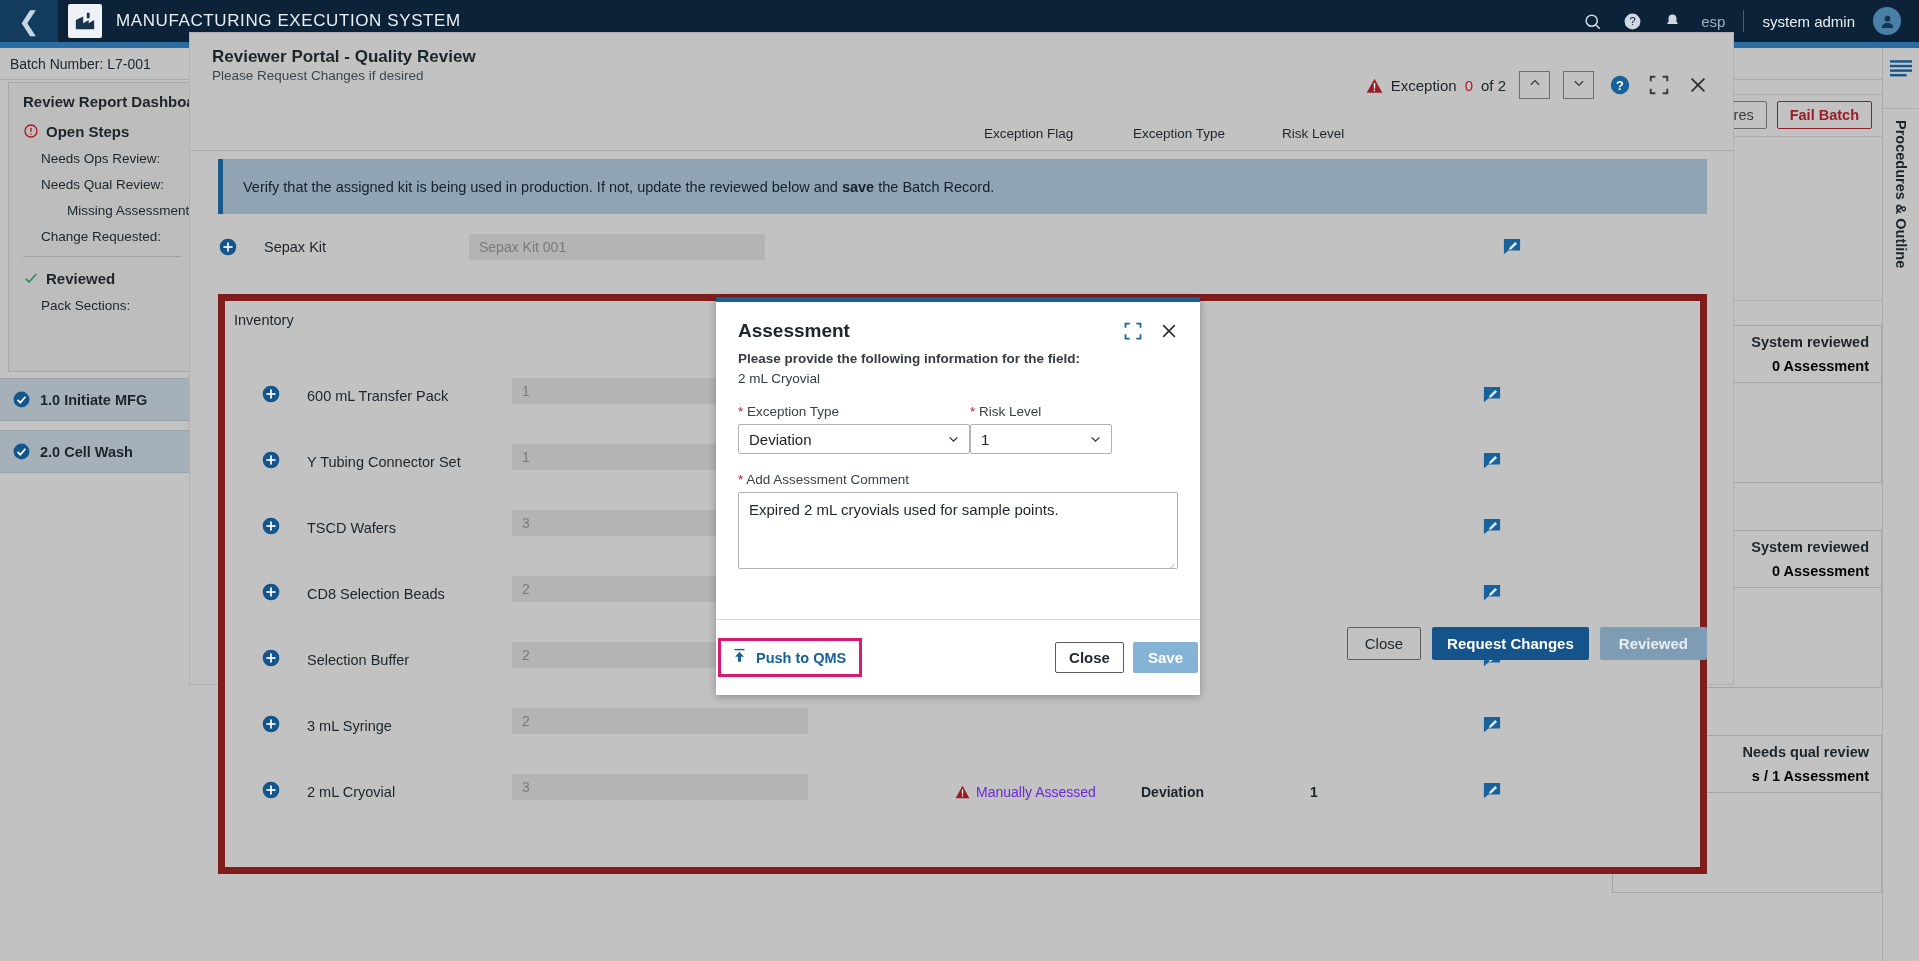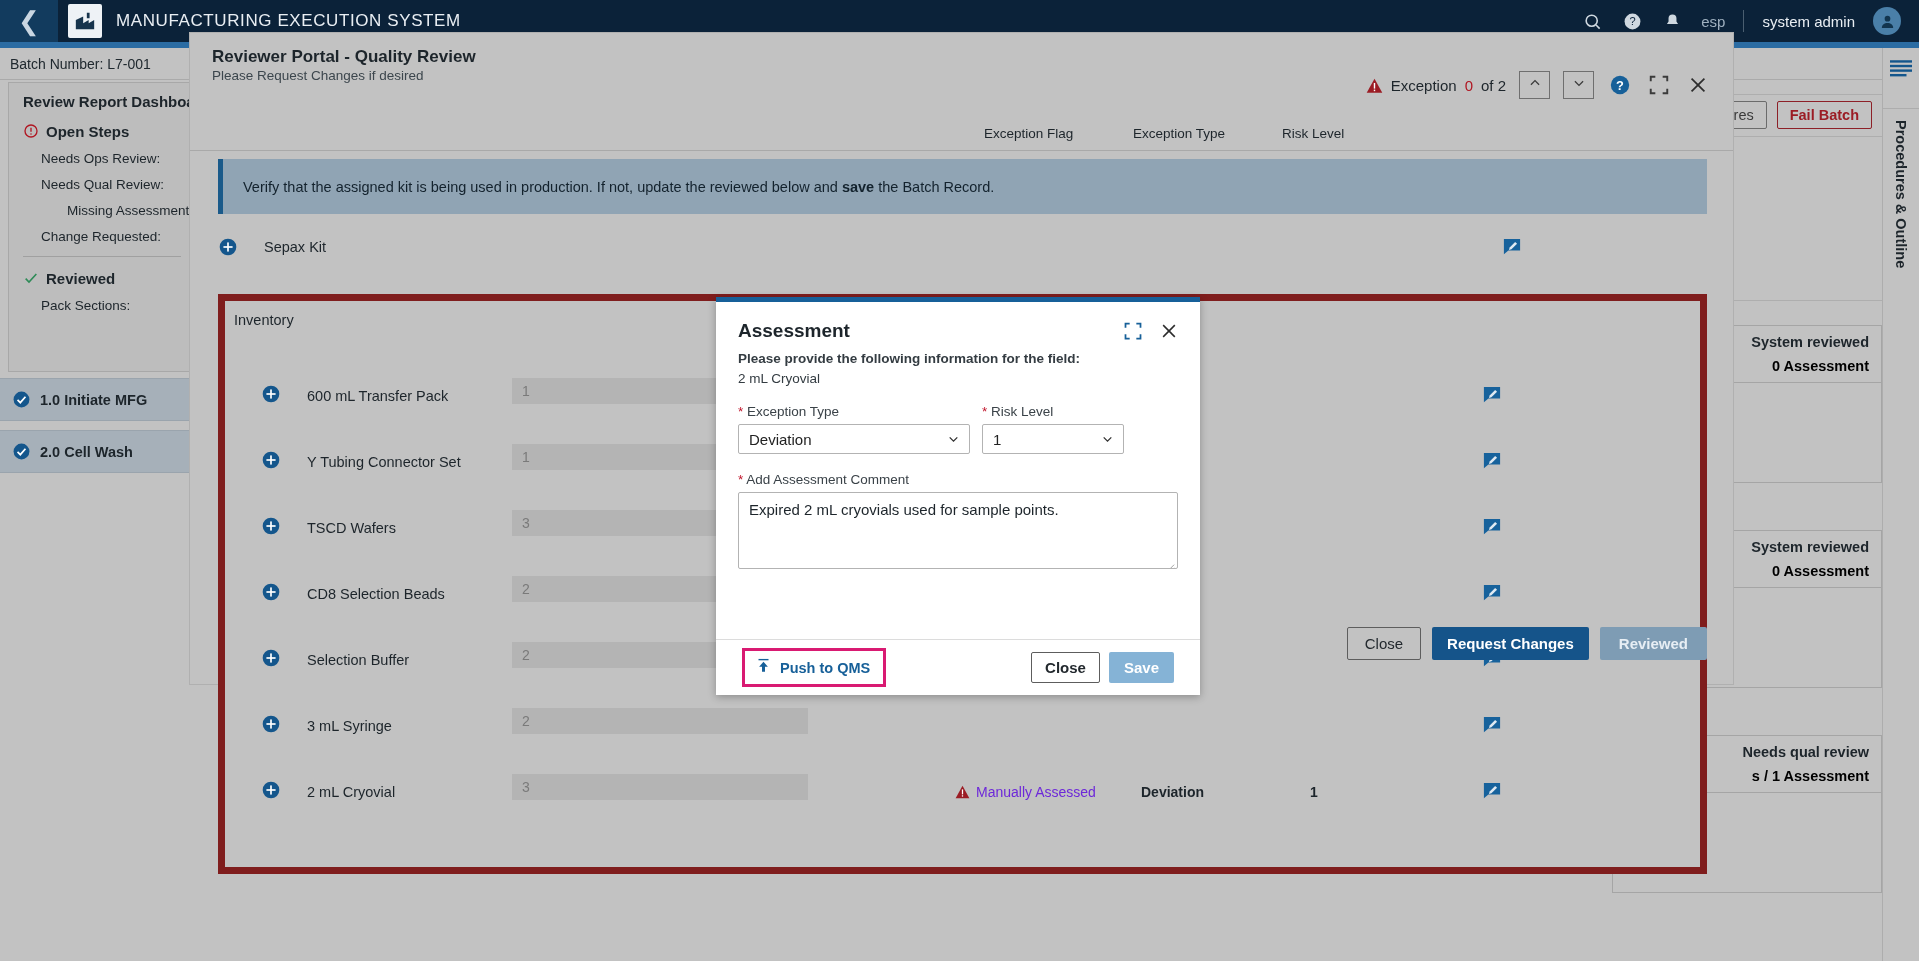--- a/index.html
+++ b/index.html
@@ -216,42 +216,42 @@
   }
   .dlg-head { position:relative; padding:18px 22px 0 22px; }
   .dlg-title { font-size:19px; font-weight:bold; color:#1d252b; }
   .dlg-sub { font-size:13.5px; color:#343c42; margin-top:7px; line-height:1.45; font-weight:bold;}
   .dlg-sub .f2 { font-weight:normal; }
   .dlg-head-icons { position:absolute; right:20px; top:18px; display:flex; gap:14px; align-items:center; }
   .dlg-head-icons .hi { width:22px; height:22px; cursor:pointer; display:flex; align-items:center; justify-content:center;}
   .dlg-head-icons svg { width:20px; height:20px; }
 
   .dlg-form { padding:16px 22px 0 22px; }
-  .frow { display:flex; gap:12px; }
+  .frow { display:flex; }
   .field-label { font-size:13.5px; color:#3a4248; margin-bottom:5px; }
   .req { color:#c0152b; }
   .sel {
     position:relative; height:30px; border:1px solid #b3b3b3; background:#fff;
     display:flex; align-items:center; padding:0 10px; font-size:15px; color:#222;
     border-radius:2px;
   }
   .sel .chev { position:absolute; right:9px; top:50%; transform:translateY(-50%); }
   .sel .chev svg { width:13px; height:13px; display:block; }
   .ta-wrap { margin-top:18px; }
   .ta {
     width:100%; height:77px; border:1px solid #b3b3b3; background:#fff;
     font-size:15px; color:#1d252b; padding:8px 10px; border-radius:2px;
     position:relative; overflow:hidden;
   }
   .ta .grip { position:absolute; right:2px; bottom:2px; width:9px; height:9px; }
 
   .dlg-foot {
-    position:absolute; bottom:0; left:0; width:100%; height:56px;
+    position:absolute; bottom:0; left:0; width:100%; height:76px;
     border-top:1px solid #dcdcdc;
-    display:flex; align-items:center; padding:0 26px;
+    display:flex; align-items:center; padding:0 2px;
   }
   .push-qms {
     display:flex; align-items:center; gap:9px;
     border:3px solid #d91a72; background:#fff; padding:7px 13px 7px 11px;
     cursor:pointer;
   }
   .push-qms .lbl { font-size:14.5px; font-weight:bold; color:#176099; }
   .push-qms svg { width:15px; height:15px; }
   .dlg-foot-right { margin-left:auto; display:flex; gap:9px; }
   .btn-close-sm {
@@ -474,20 +474,21 @@
 
     <div class="kit-row">
       <span class="plus-ico" style="margin-right:26px;">
         <svg viewBox="0 0 24 24">
             <circle cx="12" cy="12" r="10" fill="#14568c"></circle>
             <rect x="11" y="6.5" width="2" height="11" fill="#fff"></rect>
             <rect x="6.5" y="11" width="11" height="2" fill="#fff"></rect>
           </svg>
       </span>
       <span class="row-label" style="width:205px;">Sepax Kit</span>
+      <span class="ro-input" style="width:296px;">Sepax Kit 001</span>
       <span class="edit-ico" style="position:absolute; left:1285px;">
         <svg viewBox="0 0 20 20">
             <path d="M1 1h18v13H6l-5 4z" fill="#17629c"></path>
             <path d="M13.5 4.4 15.6 6.5 9.4 12.6 6.6 13.4 7.4 10.6z" fill="#dfe9f2"></path>
           </svg>
       </span>
     </div>
 
     <div class="inventory">
       <div class="inv-title">Inventory</div>

